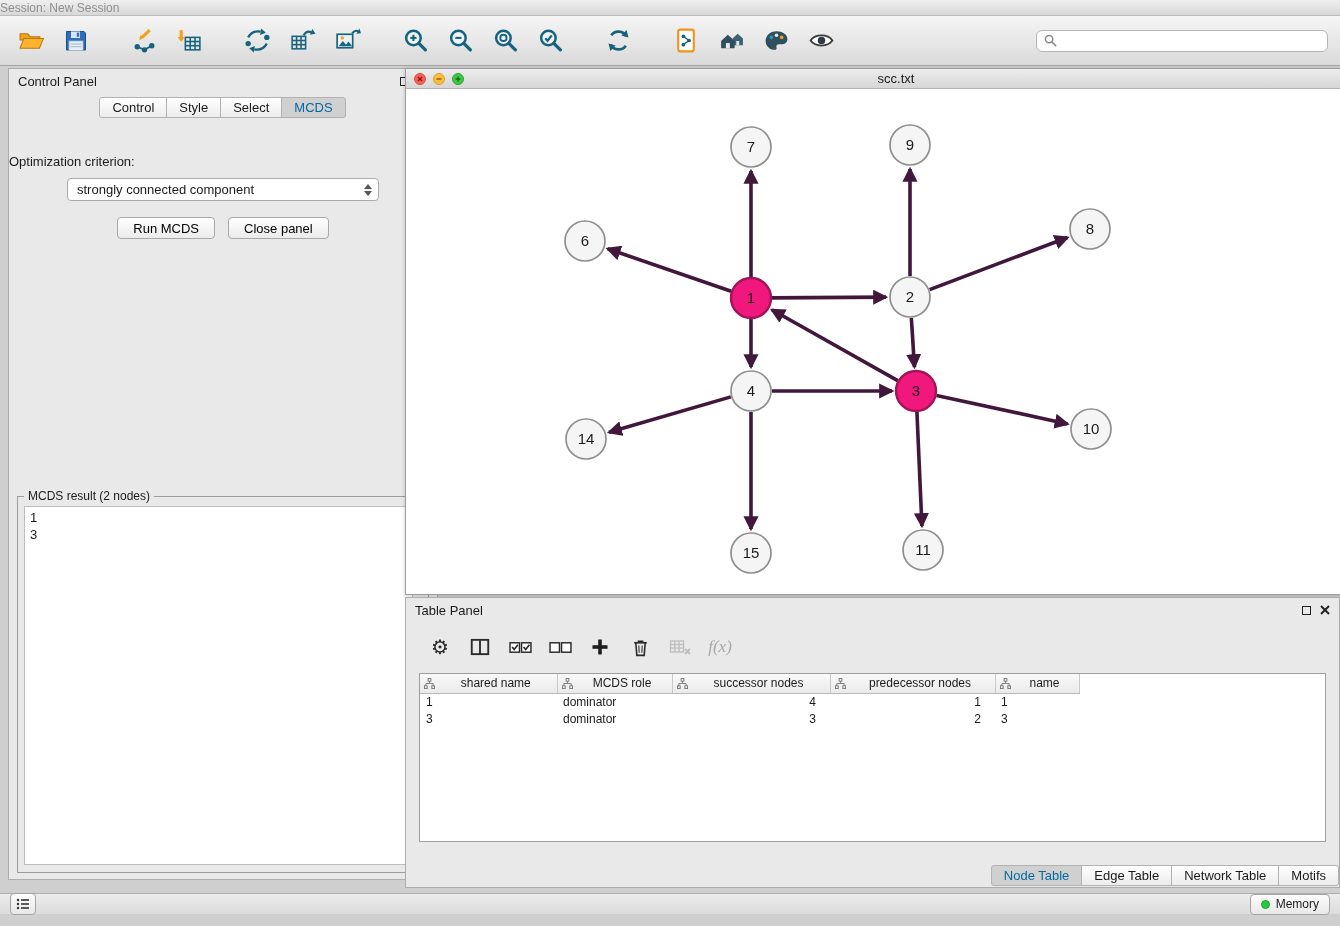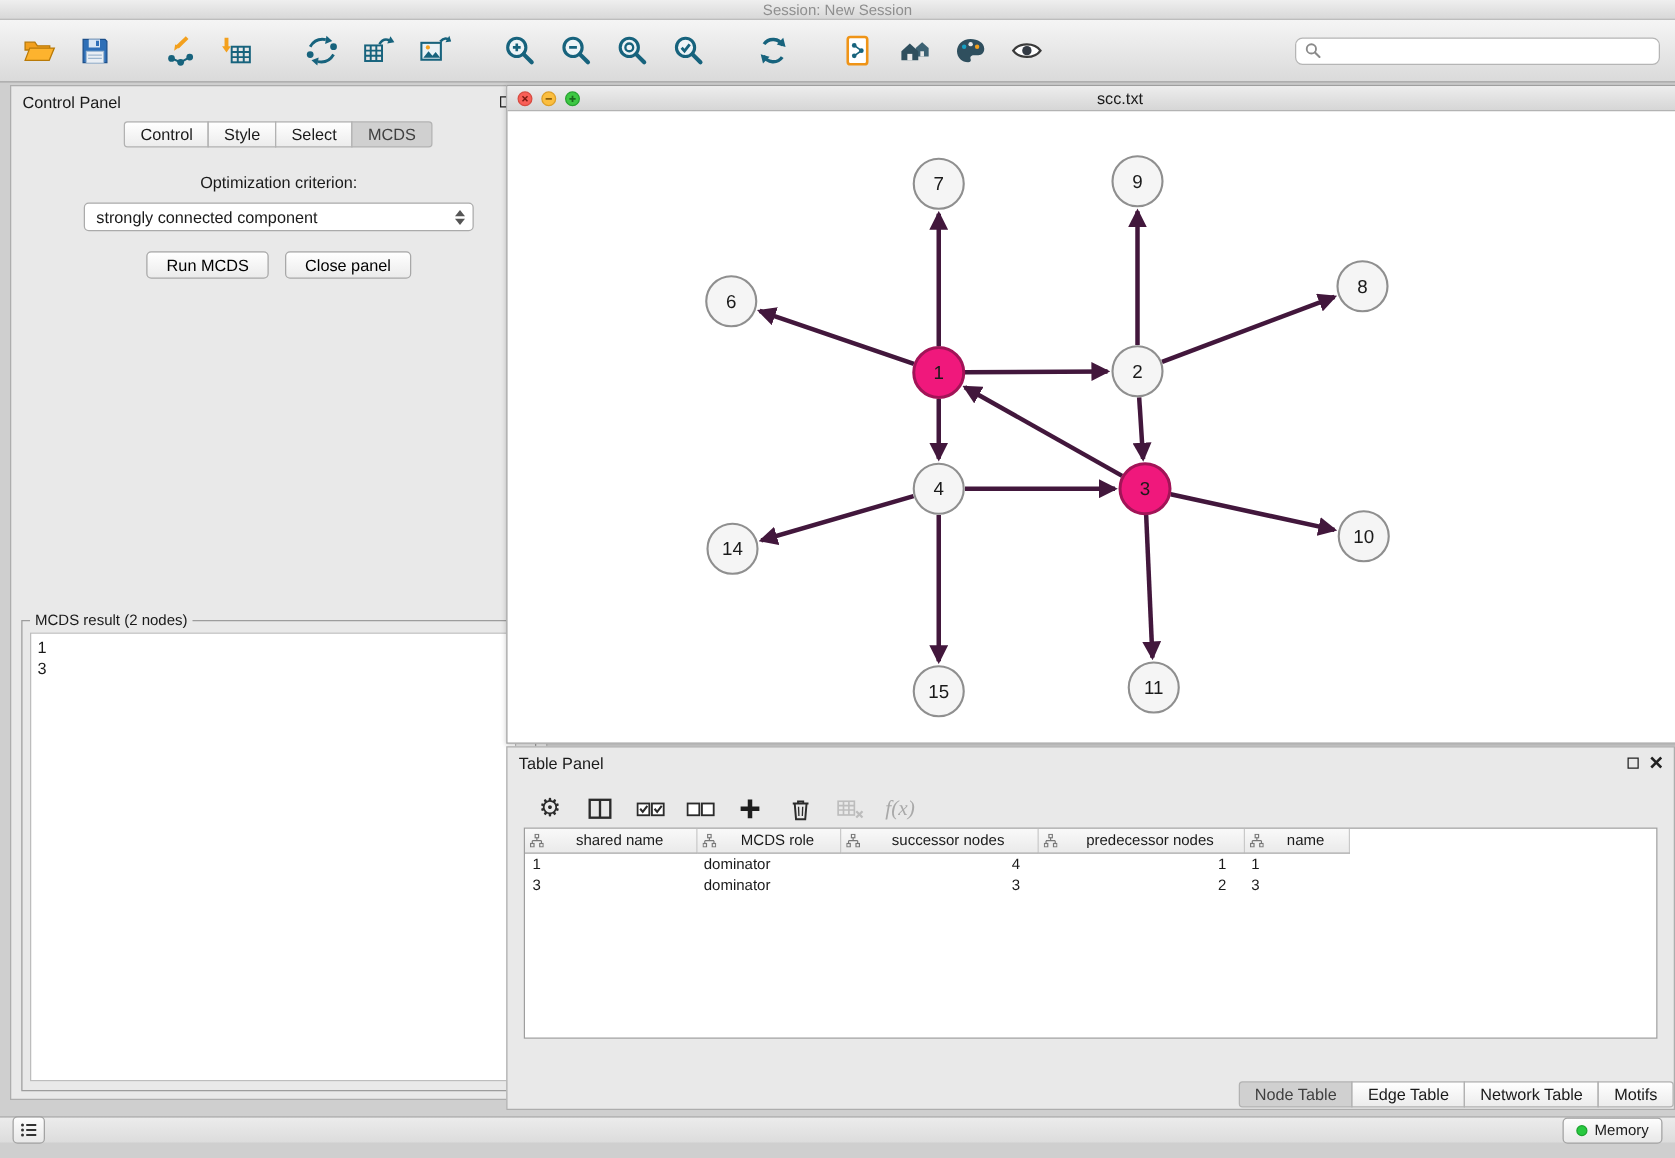--- a/index.html
+++ b/index.html
@@ -1,43 +1,43 @@
 <!DOCTYPE html>
 <html><head>
 <meta charset="utf-8">
 <style>
   *{margin:0;padding:0;box-sizing:border-box}
   html,body{width:1340px;height:926px}
   body{font-family:"Liberation Sans",sans-serif;background:#cfcfcf;position:relative;overflow:hidden;color:#1a1a1a}
   .app{position:absolute;inset:0}
 
   
-  .titlebar{position:absolute;top:0;left:0;right:0;height:16px;background:linear-gradient(#efefef,#d8d8d8);border-bottom:1px solid #bdbdbd;text-align:center;font-size:12px;line-height:16px;color:#8f8f8f}
+  .titlebar{position:absolute;top:0;left:0;right:0;height:16px;background:linear-gradient(#efefef,#d8d8d8);border-bottom:1px solid #bdbdbd;text-align:left;font-size:12px;line-height:16px;color:#8f8f8f}
   .toolbar{position:absolute;top:16px;left:0;right:0;height:50px;background:linear-gradient(#f5f5f5,#dadada);border-bottom:1px solid #a5a5a5;display:flex;align-items:center;padding:0 12px;gap:7px}
   .tbtn{width:38px;height:40px;display:flex;align-items:center;justify-content:center;border-radius:4px;cursor:default}
   .tgap{width:16px}
   .search{margin-left:auto;width:292px;height:22px;background:#fff;border:1px solid #b5b5b5;border-radius:6px;display:flex;align-items:center;padding:0 7px;gap:5px}
   .search input{border:none;outline:none;flex:1;font-size:12px;background:transparent;font-family:"Liberation Sans",sans-serif}
 
   
   .panel{position:absolute;background:#e9e9e9;border:1px solid #adadad}
   .panel-head{height:24px;display:flex;align-items:center;padding:0 9px;font-size:13px}
   .head-icons{margin-left:auto;display:flex;gap:9px;align-items:center}
   .float-glyph{display:inline-block;width:9px;height:9px;border:1.5px solid #222}
   .hbtn{display:flex;align-items:center;justify-content:center}
 
   .tabbar{display:flex;justify-content:center;margin-top:4px}
   .tab{border:1px solid #b2b2b2;background:linear-gradient(#ffffff,#ececec);padding:2px 12px;font-size:13px;margin-left:-1px;white-space:nowrap}
   .tab.first{border-radius:3px 0 0 3px}
   .tab.last{border-radius:0 3px 3px 0}
-  .tab.selected{background:#d0d0d0;color:#404040}
+  .tab.selected{background:#d0d0d0;color:#0369a1}
 
   
   .control-panel{left:8px;top:68px;width:430px;height:812px}
-  .opt-label{text-align:center;margin-top:20px;font-size:13px}
+  .opt-label{margin-top:36px;font-size:13px}
   .dropdown{width:312px;height:23px;margin:9px auto 16px;background:#fff;border:1px solid #ababab;border-radius:4px;display:flex;align-items:center;padding:0 6px 0 9px;font-size:13px}
   .updown{margin-left:auto;display:flex;flex-direction:column;gap:2px}
   .updown i{width:0;height:0;border-left:4px solid transparent;border-right:4px solid transparent}
   .updown .up{border-bottom:5px solid #555}
   .updown .down{border-top:5px solid #555}
   .btn-row{display:flex;justify-content:center;gap:13px;margin-top:10px}
   .pbtn{height:22px;padding:0 15px;background:linear-gradient(#ffffff,#ebebeb);border:1px solid #a8a8a8;border-radius:4px;font-size:13px;font-family:"Liberation Sans",sans-serif}
   .result-box{position:absolute;left:8px;right:8px;top:427px;bottom:6px;border:1px solid #9d9d9d}
   .result-title{position:absolute;top:-8px;left:6px;background:#e9e9e9;padding:0 4px;font-size:12px}
   .result-scroll{position:absolute;top:9px;left:6px;right:15px;bottom:7px;background:#fff;border:1px solid #bdbdbd;font-size:13px;line-height:17px;padding:2px 5px}
@@ -51,21 +51,21 @@
   .tl.yellow{background:#fbbe3f;border:1px solid #dd9f26}
   .tl.green{background:#3ec843;border:1px solid #27a330}
   #graph-svg{position:absolute;top:20px;left:0}
 
   
   .table-panel{left:405px;top:597px;width:935px;height:291px}
   .table-toolbar{position:absolute;top:28px;left:10px;right:10px;height:42px;display:flex;align-items:center;gap:16px;padding-left:12px}
   .ttbtn{display:flex;align-items:center;justify-content:center;min-width:24px;height:30px}
   .gear-glyph{font-size:20px;color:#2b2b2b;line-height:20px}
   .fx-glyph{font-family:"Liberation Serif",serif;font-style:italic;font-size:17px;color:#a9a9a9}
-  .table-area{position:absolute;left:13px;right:13px;top:64px;height:169px;background:#fff;border:1px solid #9e9e9e;overflow:hidden}
+  .table-area{position:absolute;left:13px;right:13px;top:75px;height:169px;background:#fff;border:1px solid #9e9e9e;overflow:hidden}
   table.node-table{border-collapse:collapse;table-layout:fixed;width:659px;font-size:12px}
   .node-table th{height:19px;background:linear-gradient(#f9f9f9,#eaeaea);border-right:1px solid #c9c9c9;border-bottom:1px solid #b9b9b9;font-weight:normal;padding:0 4px}
   .thflex{display:flex;align-items:center;gap:4px}
   .collabel{flex:1;text-align:center}
   .node-table td{height:17px;padding:0 6px;overflow:hidden;white-space:nowrap}
   td.num{text-align:right;padding-right:14px}
   .table-tabs{position:absolute;left:0;right:0;top:267px;display:flex;justify-content:flex-end}
 
   
   .statusbar{position:absolute;left:0;right:0;top:893px;height:21px;background:linear-gradient(#ececec,#dcdcdc);border-top:1px solid #aeaeae;display:flex;align-items:center;padding:0 10px}

